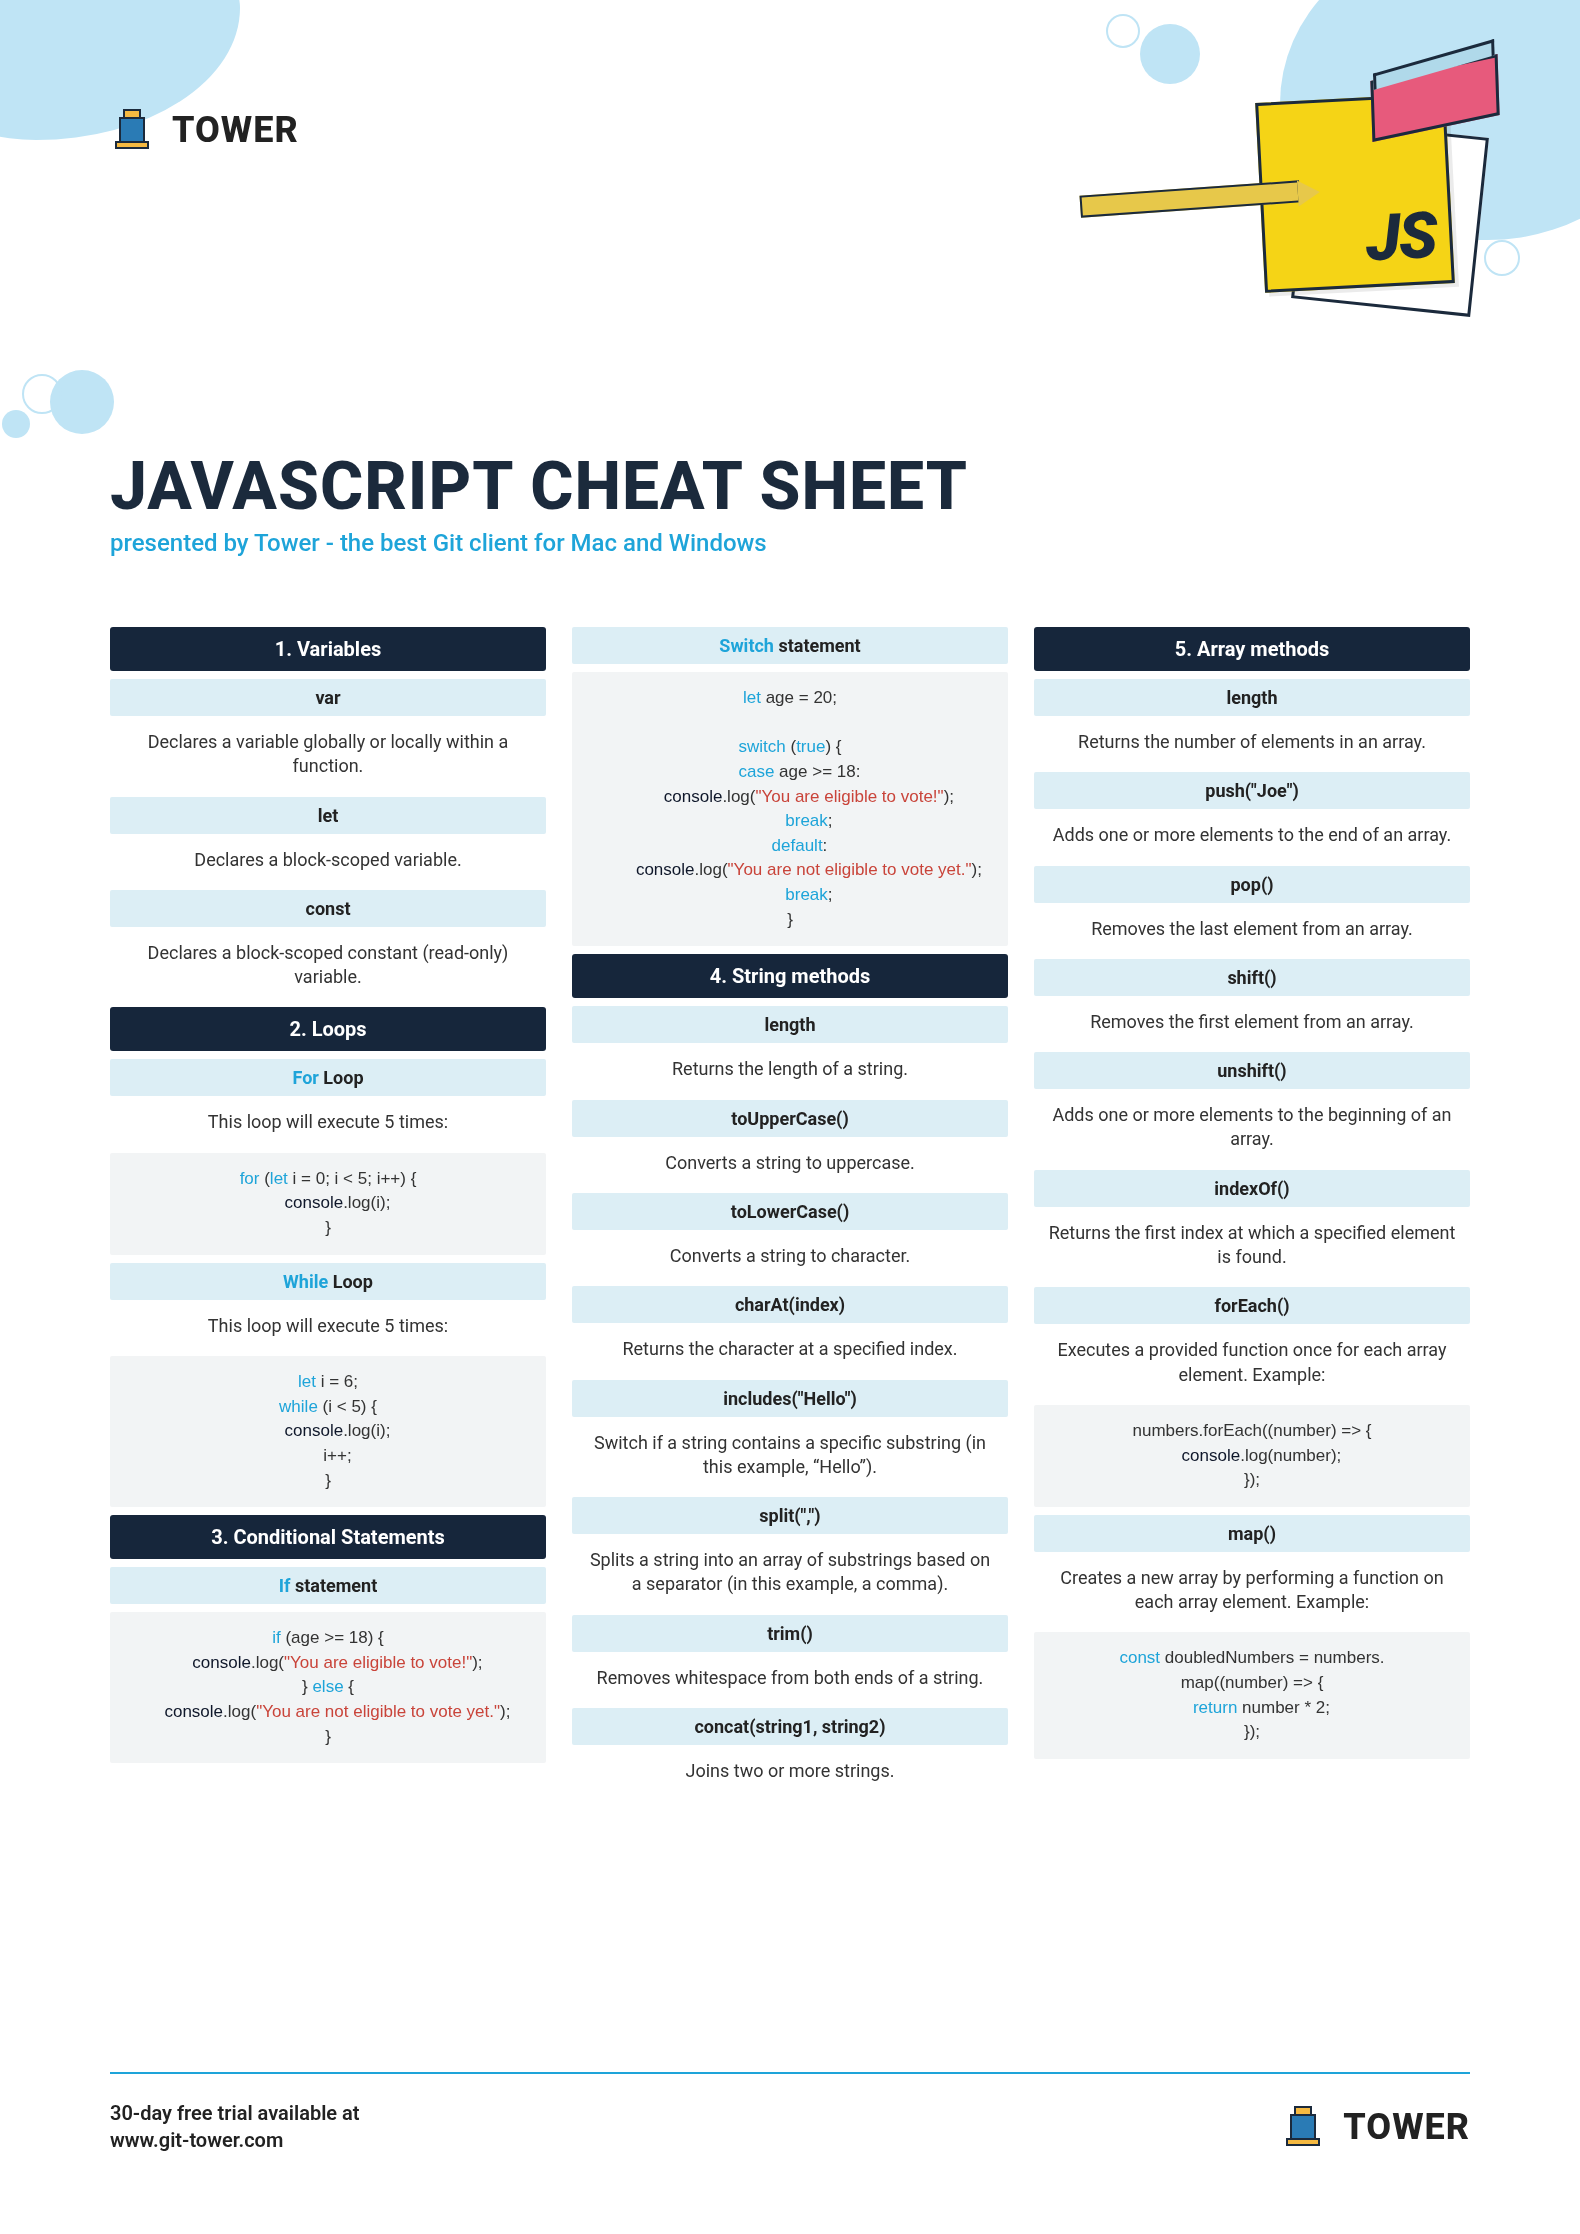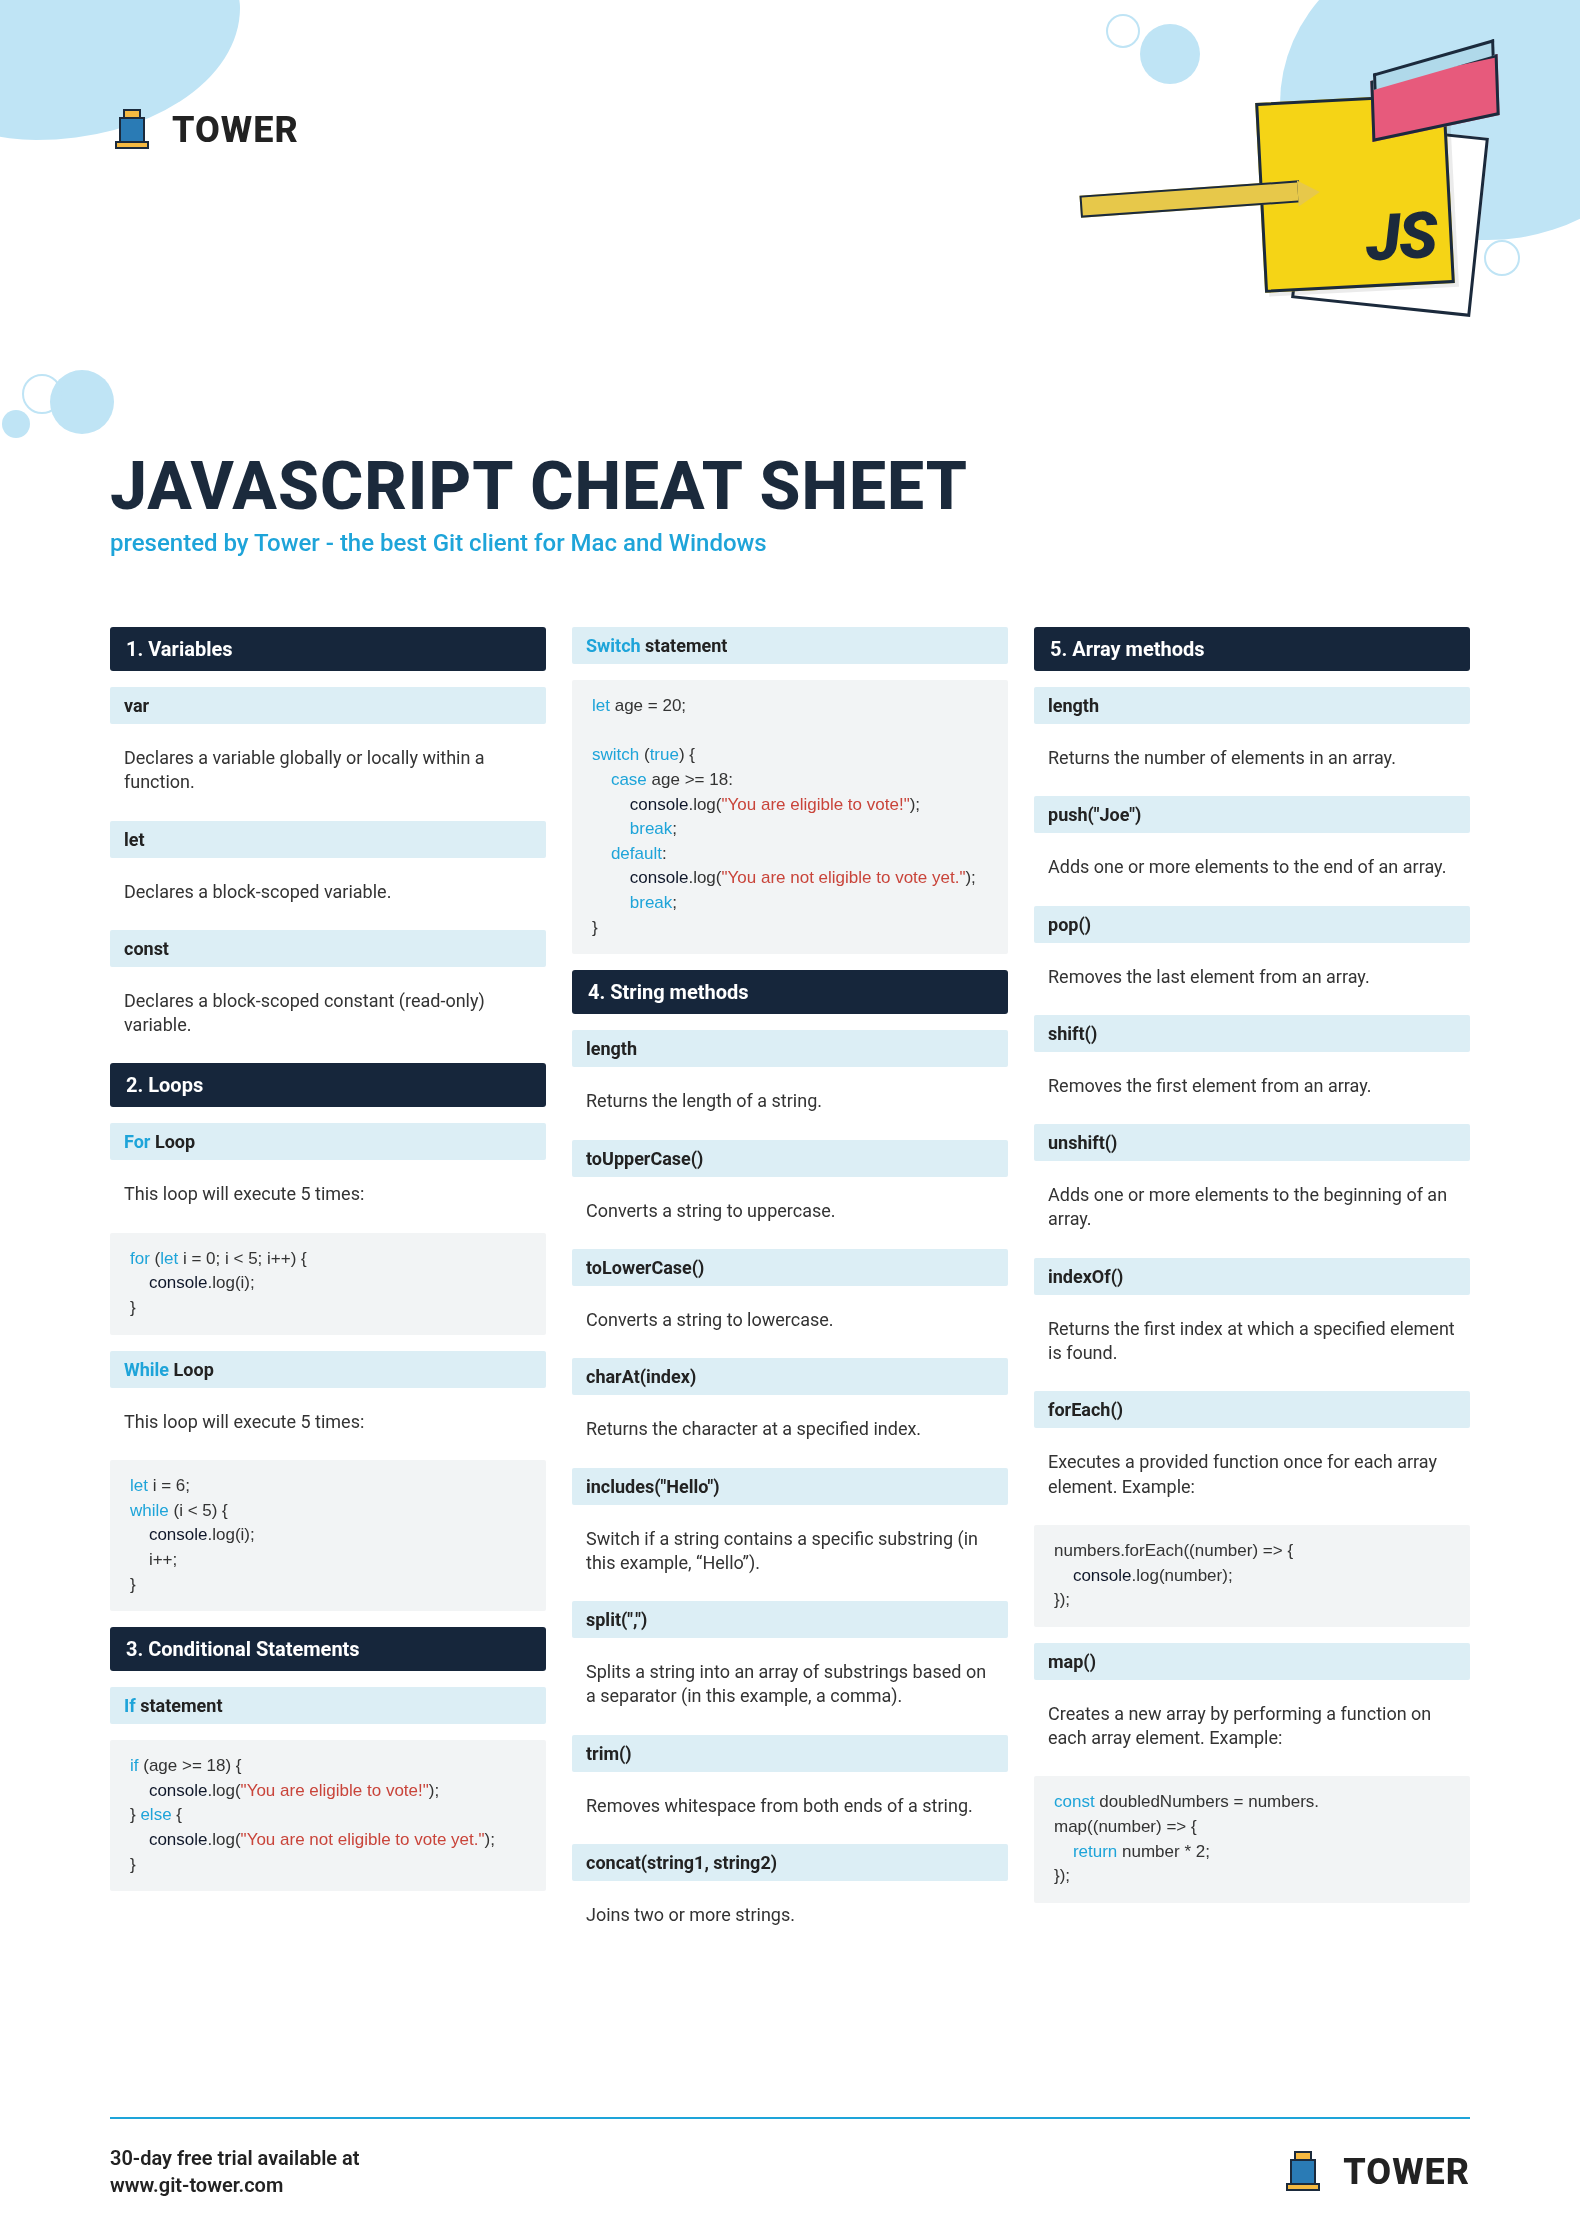--- a/index.html
+++ b/index.html
@@ -31,21 +31,21 @@
   .pencil::after { content:""; position:absolute; right:-22px; top:-2px; width:0; height:0; border-left:22px solid #e7c84a; border-top:13px solid transparent; border-bottom:13px solid transparent;}
   .eraser { position: absolute; right: -30px; top: -10px; width: 130px; height: 60px; background: #e75a7c; border: 3px solid #1b2a3c; transform: rotate(-12deg) skewX(-10deg); }
   .eraser-top { position:absolute; top:-14px; left:0; width:100%; height:16px; background:#b0d9ea; border:3px solid #1b2a3c; border-bottom:none; transform: skewY(-4deg);}
   .paper2 { position:absolute; right:-10px; top:50px; width:180px; height:180px; background:#fff; border:3px solid #1b2a3c; transform: rotate(6deg); z-index:-1;}
 
   .title-block { margin-top: 150px; }
   h1 { font-size: 66px; font-weight: 800; letter-spacing: 1px; color: #1b2a3c; }
   .subtitle { font-size: 24px; color: #1ea4d9; font-weight: 500; margin-top: 4px; }
 
   .columns { display: flex; gap: 26px; margin-top: 70px; }
-  .col { flex: 1; display: flex; flex-direction: column; gap: 16px; }
+  .col { flex: 1; display: flex; flex-direction: column; gap: 8px; text-align: center; }
 
   .section-head { background: #16263b; color: #fff; font-weight: 700; font-size: 20px; padding: 10px 16px; border-radius: 3px; }
   .sub-head { background: #dceef5; color: #222; font-weight: 700; font-size: 18px; padding: 8px 14px; border-radius: 2px; }
   .sub-head .accent, .hl { color: #1ea4d9; }
   .desc { font-size: 18px; padding: 6px 14px 10px 14px; line-height: 1.35; color: #333;}
   .code-block { background: #f2f4f5; padding: 14px 20px; font-size: 17px; border-radius: 2px; font-family: -apple-system, sans-serif; line-height: 1.45; white-space: pre-wrap; color: #333;}
   .kw { color: #1ea4d9; }
   .fn { color: #0f172a; }
   .str { color: #c9443a; }
 
@@ -142,21 +142,21 @@
         <span class="fn">console</span><span>.log(</span><span class="str">"You are not eligible to vote yet."</span><span>);</span>
         <span class="kw">break</span><span>;</span>
 <span>}</span></div>
 
       <div class="section-head">4. String methods</div>
       <div class="sub-head">length</div>
       <div class="desc">Returns the length of a string.</div>
       <div class="sub-head">toUpperCase()</div>
       <div class="desc">Converts a string to uppercase.</div>
       <div class="sub-head">toLowerCase()</div>
-      <div class="desc">Converts a string to lowercase.</div>
+      <div class="desc">Converts a string to character.</div>
       <div class="sub-head">charAt(index)</div>
       <div class="desc">Returns the character at a specified index.</div>
       <div class="sub-head">includes("Hello")</div>
       <div class="desc">Switch if a string contains a specific substring (in this example, “Hello”).</div>
       <div class="sub-head">split(",")</div>
       <div class="desc">Splits a string into an array of substrings based on a separator (in this example, a comma).</div>
       <div class="sub-head">trim()</div>
       <div class="desc">Removes whitespace from both ends of a string.</div>
       <div class="sub-head">concat(string1, string2)</div>
       <div class="desc">Joins two or more strings.</div>

